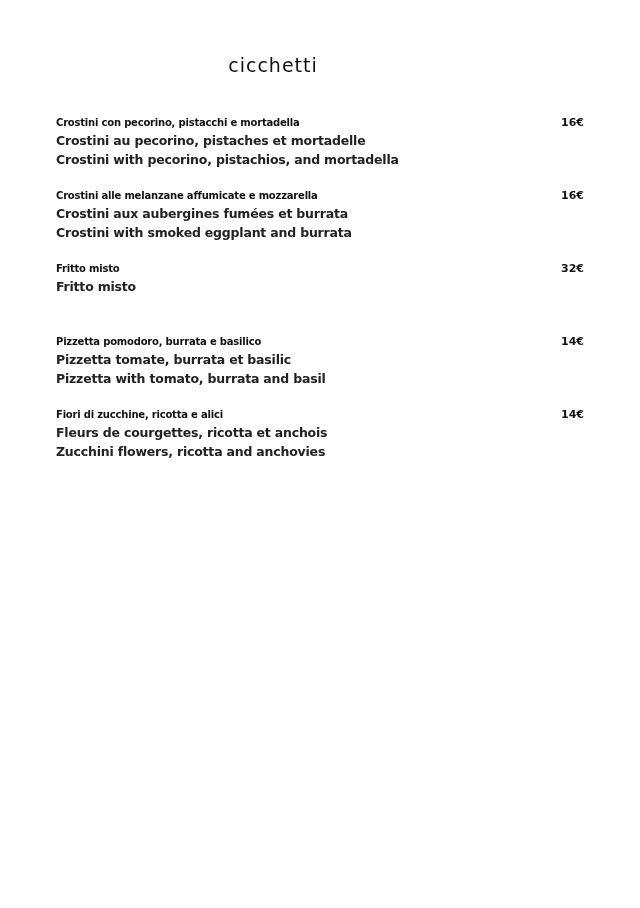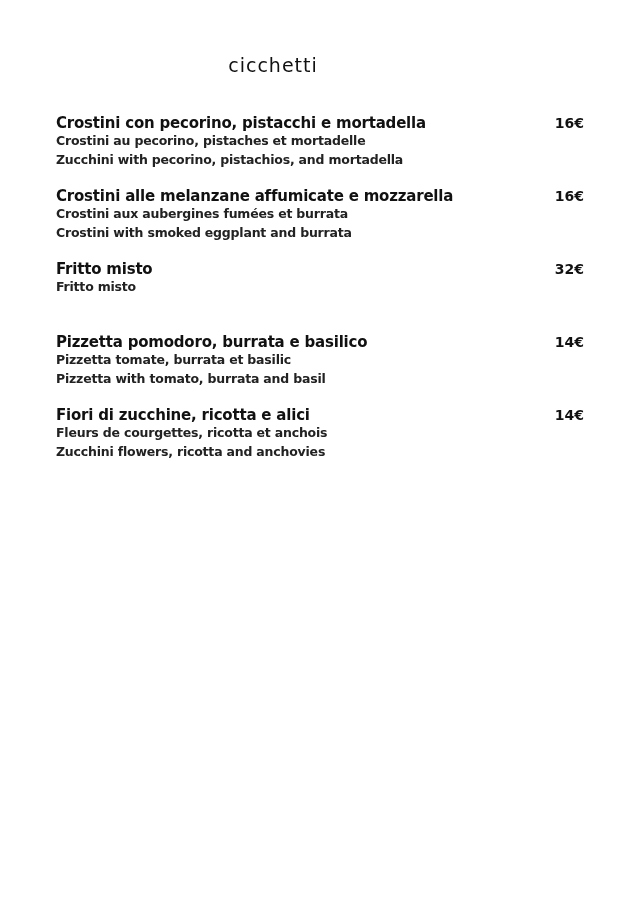--- a/index.html
+++ b/index.html
@@ -30,53 +30,53 @@
       position: absolute;
       top: 114px;
       left: 56px;
       width: 528px;
     }
     .item {
       position: relative;
       height: 73px;
     }
     .item-name {
-      font-size: 15px;
+      font-size: 10px;
       font-weight: bold;
       line-height: 18px;
       color: #111;
       letter-spacing: -0.2px;
     }
     .item-fr, .item-en {
       font-size: 12.5px;
       line-height: 18.5px;
       color: #222;
       font-weight: bold;
       letter-spacing: -0.2px;
     }
     .item-price {
       position: absolute;
       top: 0;
       right: 0;
-      font-size: 14px;
+      font-size: 11px;
       font-weight: bold;
       line-height: 18px;
       color: #111;
     }
   </style>
 </head>
 <body>
 
 <div class="title">cicchetti</div>
 
 <div class="menu">
   <div class="item">
     <div class="item-name">Crostini con pecorino, pistacchi e mortadella</div>
     <div class="item-fr">Crostini au pecorino, pistaches et mortadelle</div>
-    <div class="item-en">Zucchini with pecorino, pistachios, and mortadella</div>
+    <div class="item-en">Crostini with pecorino, pistachios, and mortadella</div>
     <div class="item-price">16€</div>
   </div>
   <div class="item">
     <div class="item-name">Crostini alle melanzane affumicate e mozzarella</div>
     <div class="item-fr">Crostini aux aubergines fumées et burrata</div>
     <div class="item-en">Crostini with smoked eggplant and burrata</div>
     <div class="item-price">16€</div>
   </div>
   <div class="item">
     <div class="item-name">Fritto misto</div>

